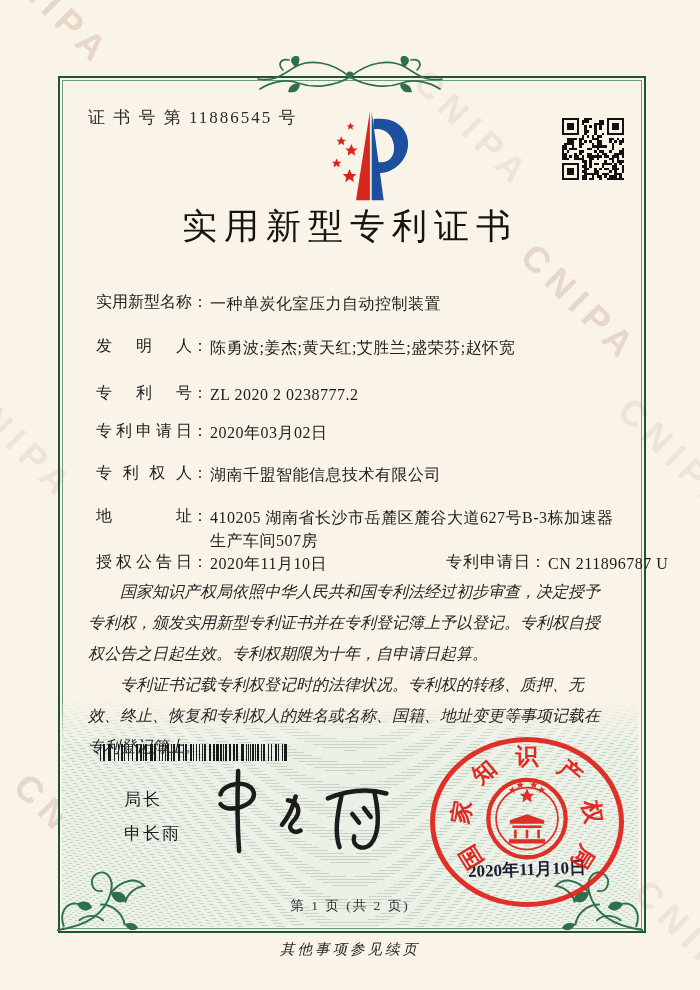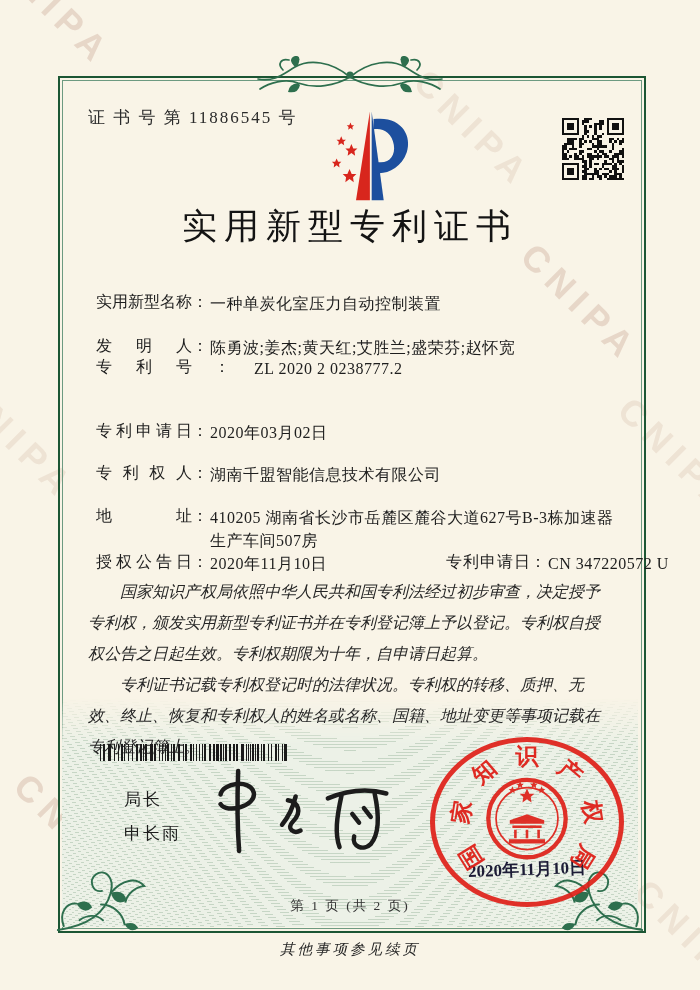--- a/index.html
+++ b/index.html
@@ -429,21 +429,21 @@
 <div class="row" style="top:292px;">
   <span class="flabel">实用新型名称</span>
     <span class="colon">：</span>
   <span class="fvalue">一种单炭化室压力自动控制装置</span>
 </div>
 <div class="row" style="top:336px;">
   <span class="flabel">发明人</span>
     <span class="colon">：</span>
   <span class="fvalue">陈勇波;姜杰;黄天红;艾胜兰;盛荣芬;赵怀宽</span>
 </div>
-<div class="row" style="top:357px;gap:22px;">
+<div class="row" style="top:383px;">
   <span class="flabel">专利号</span>
     <span class="colon">：</span>
   <span class="fvalue">ZL 2020 2 0238777.2</span>
 </div>
 <div class="row" style="top:421px;">
   <span class="flabel">专利申请日</span>
     <span class="colon">：</span>
   <span class="fvalue">2020年03月02日</span>
 </div>
 <div class="row" style="top:463px;">
@@ -456,21 +456,21 @@
     <span class="colon">：</span>
   <span class="fvalue" style="width:418px;">410205 湖南省长沙市岳麓区麓谷大道627号B-3栋加速器生产车间507房</span>
 </div>
 <div class="row" style="top:552px;width:520px;">
   <span class="flabel">授权公告日</span>
     <span class="colon">：</span>
   <span class="fvalue">2020年11月10日</span>
   <span class="grant2">
     <span class="glabel">专利申请日</span>
       <span class="colon">：</span>
-    <span class="fvalue">CN 347220572 U</span>
+    <span class="fvalue">CN 211896787 U</span>
   </span>
 </div>
 
 <div class="paras">
   <p>国家知识产权局依照中华人民共和国专利法经过初步审查，决定授予专利权，颁发实用新型专利证书并在专利登记簿上予以登记。专利权自授权公告之日起生效。专利权期限为十年，自申请日起算。</p>
   <p>专利证书记载专利权登记时的法律状况。专利权的转移、质押、无效、终止、恢复和专利权人的姓名或名称、国籍、地址变更等事项记载在专利登记簿上。</p>
 </div>
 
 <svg class="barcode" id="barcode" viewBox="0 0 188 17" preserveAspectRatio="none" shape-rendering="crispEdges">
     <rect x="0" y="0" width="1" height="17" fill="#1a1a1a"></rect>

